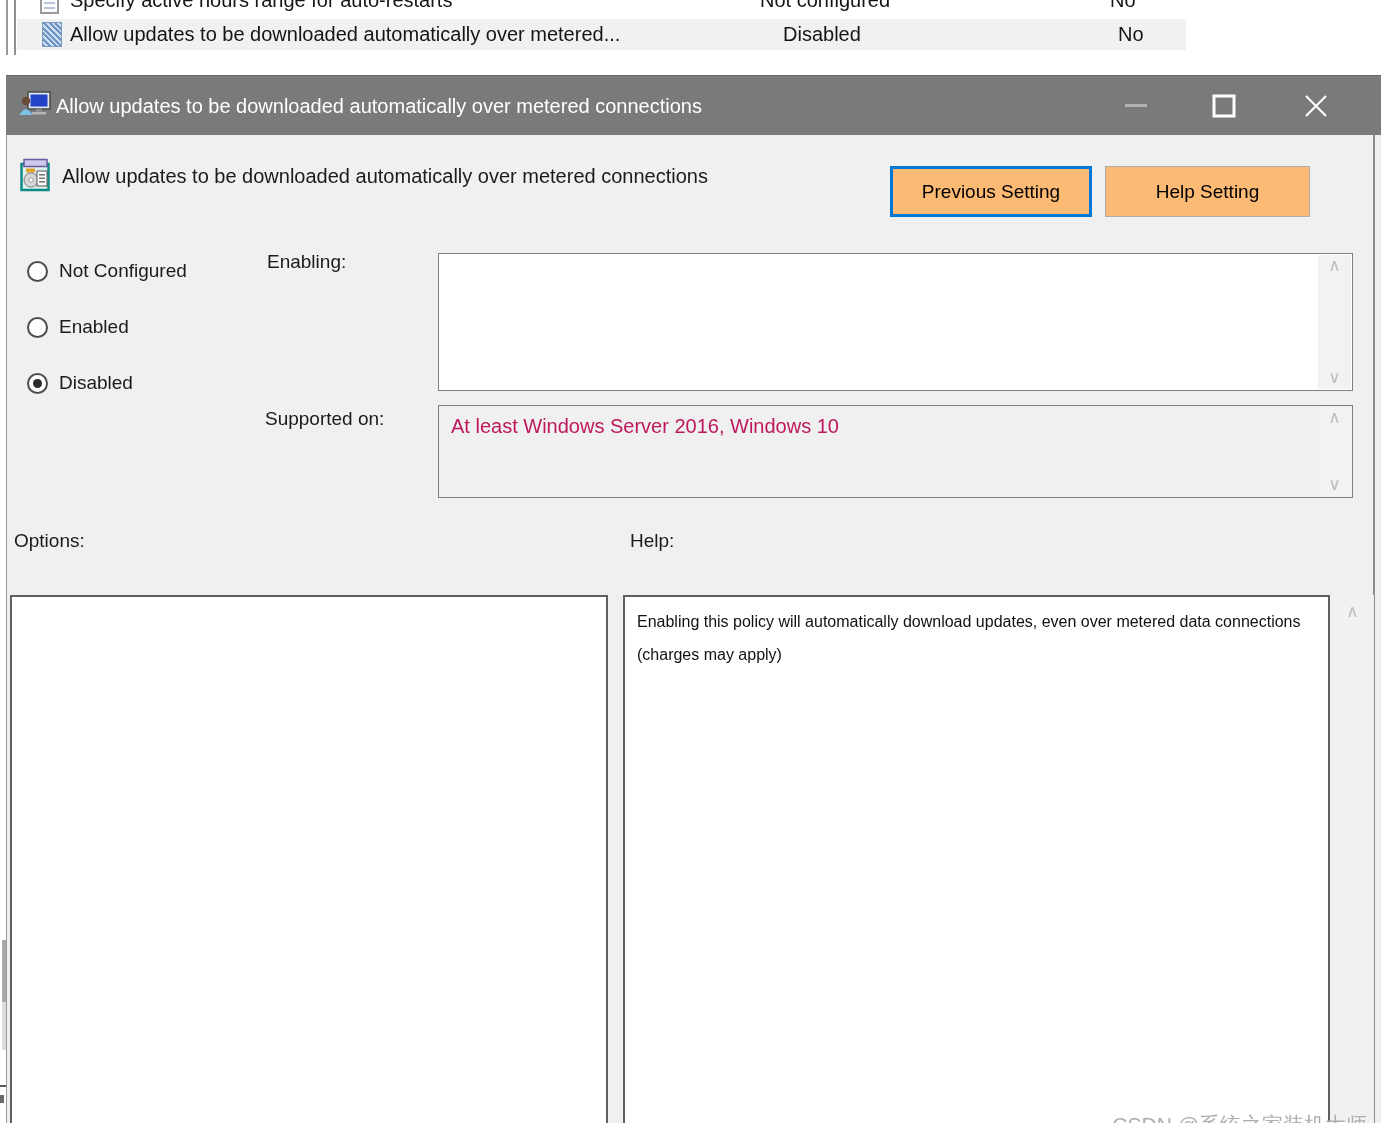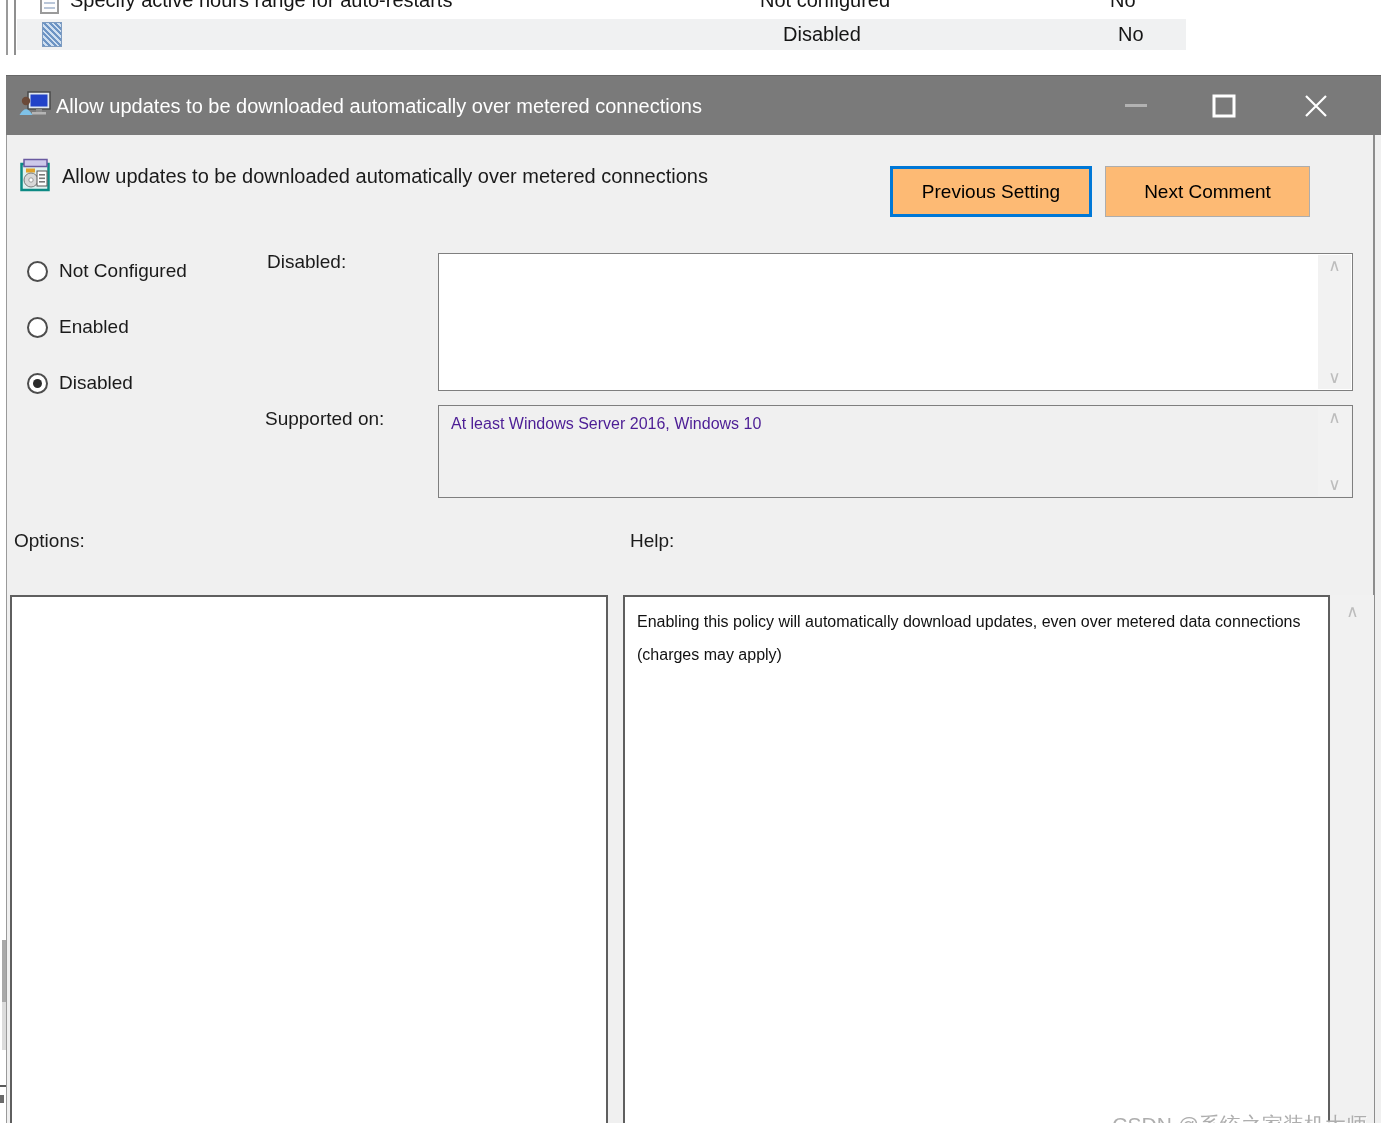--- a/index.html
+++ b/index.html
@@ -55,21 +55,21 @@
 
   .flabel { position:absolute; font-size:19px; color:#1b1b1b; white-space:nowrap; }
   .lbl-comment { left:260px; top:116px; }
   .lbl-supported { left:258px; top:273px; }
   .lbl-options { left:7px; top:395px; }
   .lbl-help { left:623px; top:395px; }
 
   .field { position:absolute; border:1px solid #7f7f7f; }
   .comment-box { left:431px; top:118px; width:915px; height:138px; background:#fff; }
   .supported-box { left:431px; top:270px; width:915px; height:93px; background:#f0f0f0; }
-  .supported-text { position:absolute; left:12px; top:9px; font-size:16px; color:#4c1d95; white-space:nowrap; }
+  .supported-text { position:absolute; left:12px; top:9px; font-size:20px; color:#be185d; white-space:nowrap; }
 
   .sbar { position:absolute; right:1px; top:1px; bottom:1px; width:33px; background:#f2f2f2;
           display:flex; flex-direction:column; justify-content:space-between; align-items:center; }
   .chev { font-size:17px; color:#bdbdbd; height:22px; line-height:22px; cursor:default; }
 
   .panel { position:absolute; background:#fff; border:2px solid #5f5f5f; }
   .options-box { left:3px; top:460px; width:598px; height:552px; }
   .help-box { left:616px; top:460px; width:707px; height:552px; }
   .help-text { padding:8px 12px 0 12px; font-size:16px; line-height:33px; color:#111; }
   .help-sbar { position:absolute; left:1324px; top:460px; width:43px; height:548px; background:#f1f1f1;
@@ -98,20 +98,21 @@
     <div class="bg-row row1">
       <span class="icon1"></span>
       <span class="cell c-name">Specify active hours range for auto-restarts</span>
       <span class="cell c-state1">Not configured</span>
       <span class="cell c-no1">No</span>
     </div>
 
     <div class="bg-row row2">
       <div class="row2-hl"></div>
       <span class="icon2"></span>
+      <span class="cell c-name">Allow updates to be downloaded automatically over metered...</span>
       <span class="cell c-state2">Disabled</span>
       <span class="cell c-no2">No</span>
     </div>
   </div>
 
   <div class="left-strip">
     <div class="ls-track"></div>
     <div class="ls-thumb"></div>
     <div class="ls-line"></div>
     <div class="ls-mark"></div>
@@ -161,36 +162,36 @@
           <circle cx="11" cy="22" r="2.2" fill="#ffffff" stroke="#9a9a9a"></circle>
           <rect x="17" y="13" width="10" height="15" fill="#fdfdfd" stroke="#555555"></rect>
           <rect x="19" y="16" width="6" height="1.6" fill="#7a7a7a"></rect>
           <rect x="19" y="19.5" width="6" height="1.6" fill="#7a7a7a"></rect>
           <rect x="19" y="23" width="6" height="1.6" fill="#7a7a7a"></rect>
         </svg>
       </span>
       <span class="policy-title">Allow updates to be downloaded automatically over metered connections</span>
 
       <div class="btn btn-prev">Previous Setting</div>
-      <div class="btn btn-next">Next Comment</div>
+      <div class="btn btn-next">Help Setting</div>
 
       <div class="radio-row r0">
         <span class="radio-circle"></span>
         <span class="radio-label">Not Configured</span>
       </div>
       <div class="radio-row r1">
         <span class="radio-circle"></span>
         <span class="radio-label">Enabled</span>
       </div>
       <div class="radio-row r2 checked">
         <span class="radio-circle"></span>
         <span class="radio-label">Disabled</span>
       </div>
 
-      <span class="flabel lbl-comment">Disabled:</span>
+      <span class="flabel lbl-comment">Enabling:</span>
       <div class="field comment-box">
         <span></span>
         <div class="sbar">
           <span class="chev">∧</span>
           <span class="chev">∨</span>
         </div>
       </div>
 
       <span class="flabel lbl-supported">Supported on:</span>
       <div class="field supported-box">

